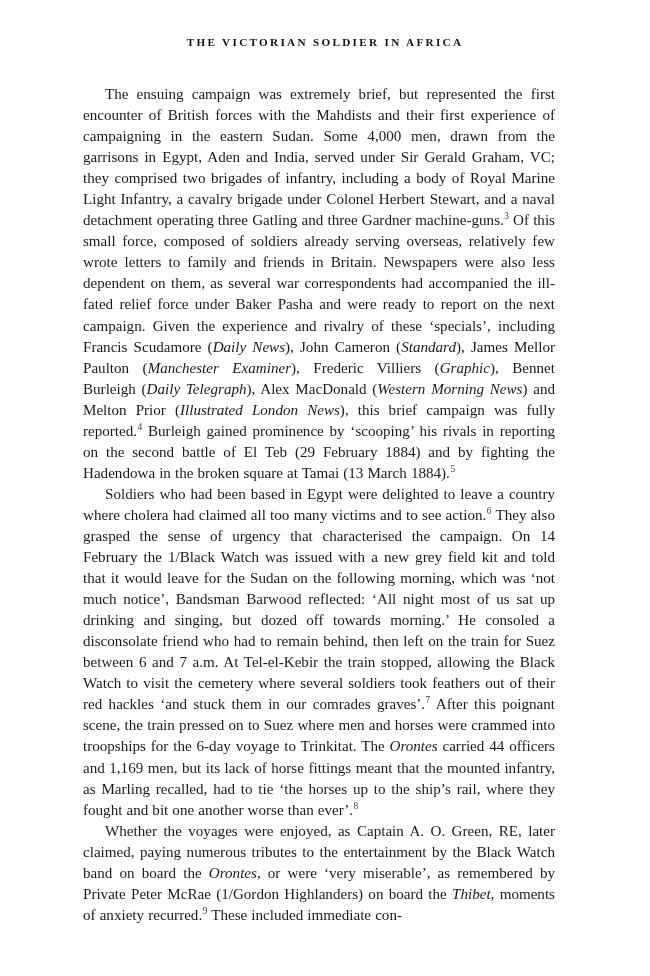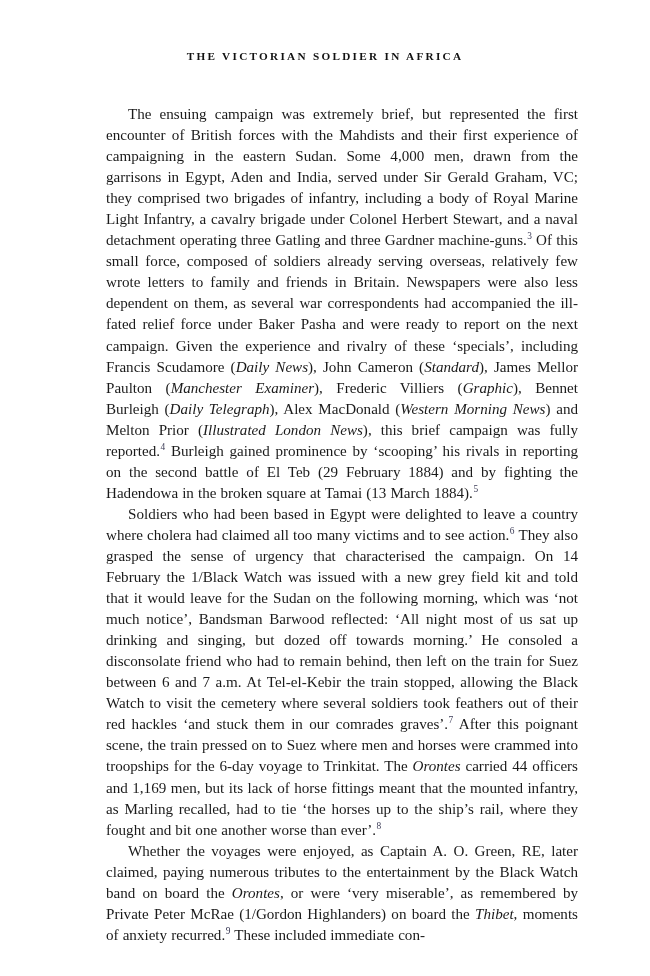--- a/index.html
+++ b/index.html
@@ -15,37 +15,36 @@
     -webkit-font-smoothing: antialiased;
   }
   .page {
     position: relative;
     width: 650px;
     height: 976px;
     box-sizing: border-box;
   }
   .running-head {
     position: absolute;
-    top: 50px;
+    top: 36px;
     left: 89px;
     width: 472px;
     text-align: center;
     font-size: 11.2px;
     font-weight: bold;
     letter-spacing: 2.3px;
     color: #121212;
     text-transform: uppercase;
     white-space: nowrap;
   }
   .textblock {
     position: absolute;
     top: 84px;
-    left: 106px;
+    left: 83px;
     width: 472px;
-    margin-top: 20px;
   }
   p.para {
     margin: 0;
     font-size: 15.1px;
     line-height: 21.05px;
     text-align: justify;
     text-justify: inter-word;
     text-indent: 22px;
     color: #1a1a1a;
     hyphens: none;

